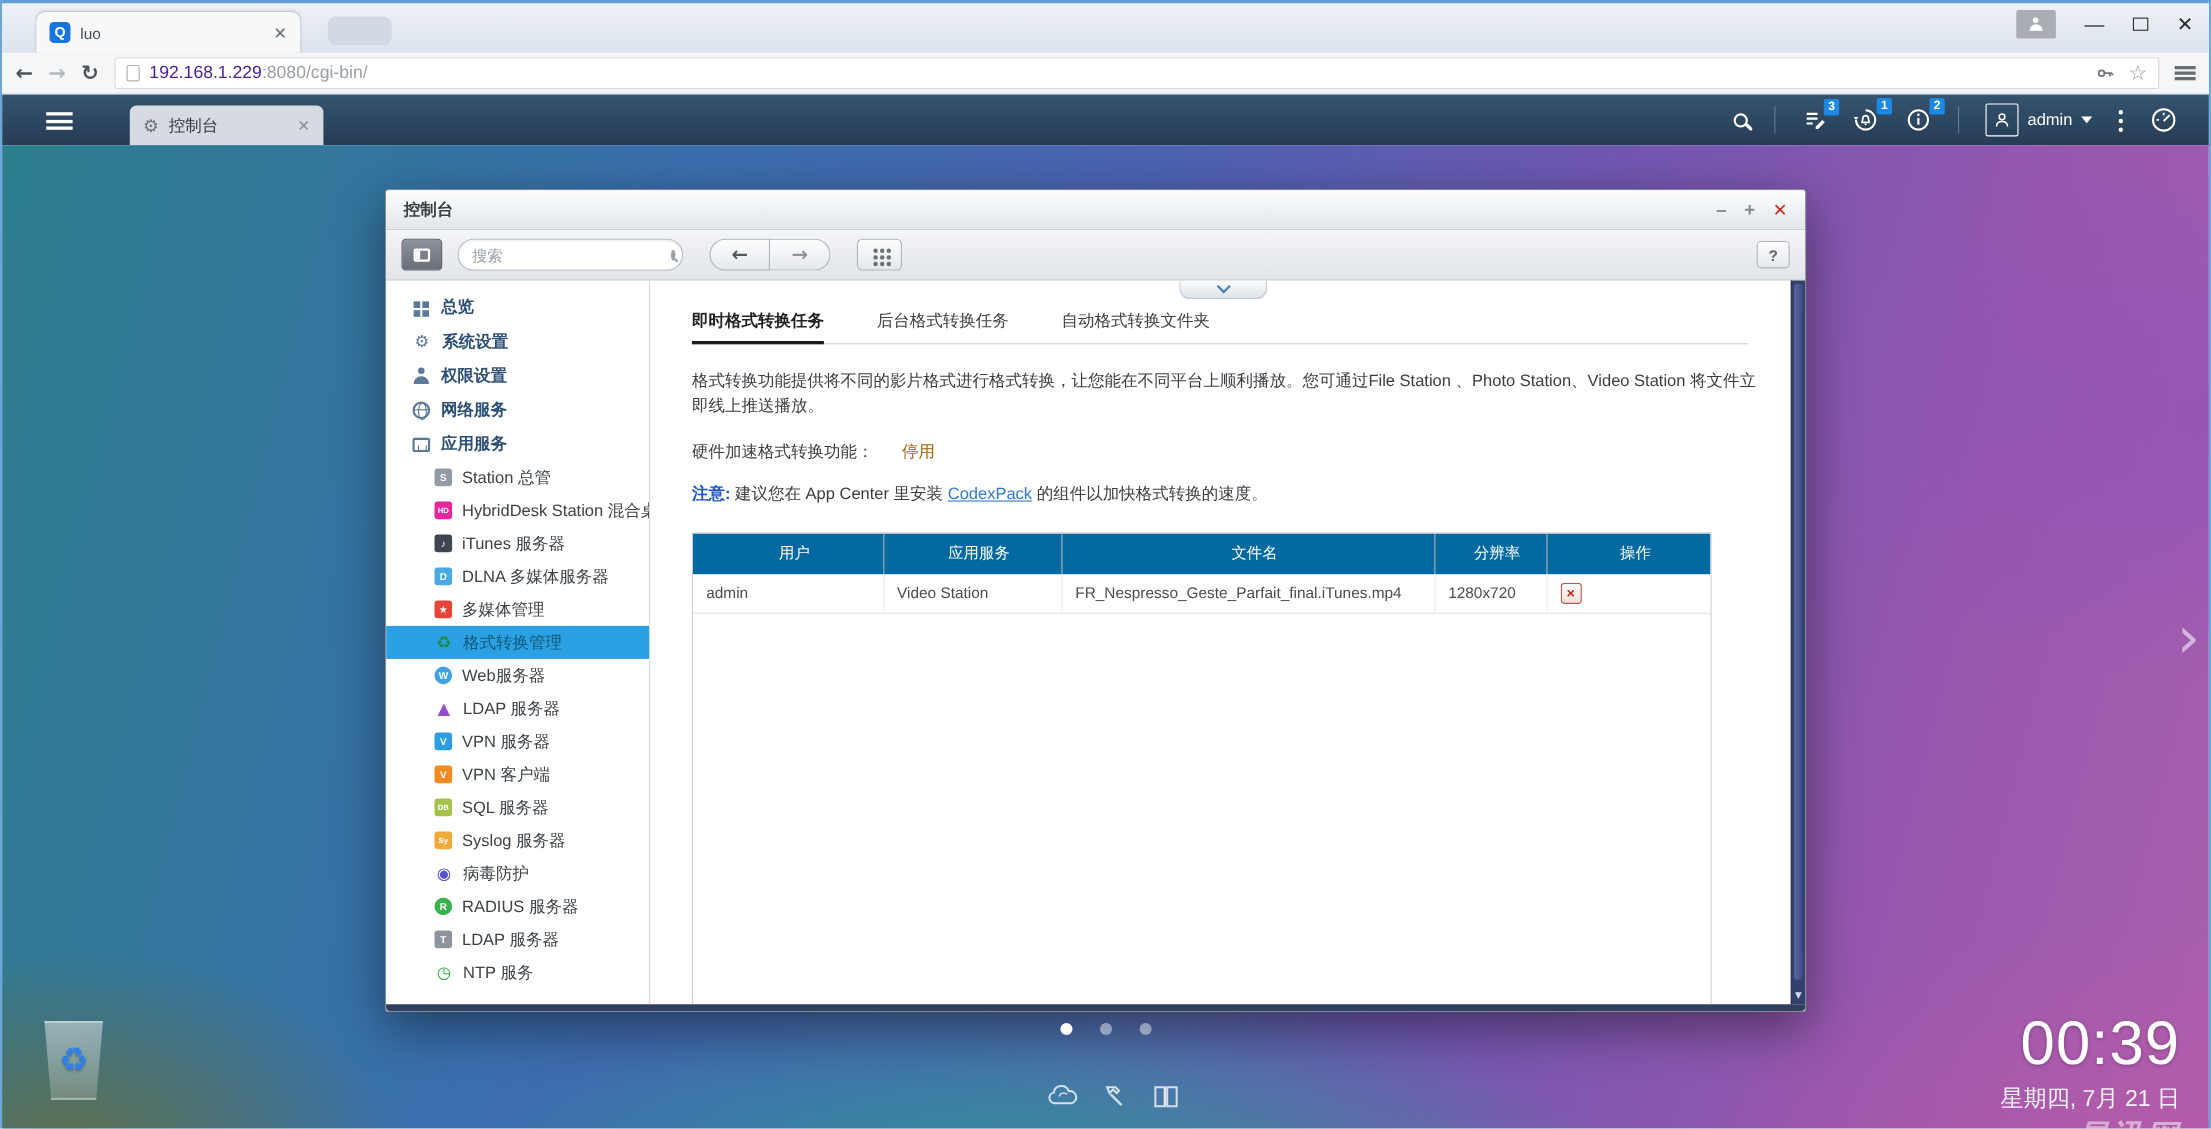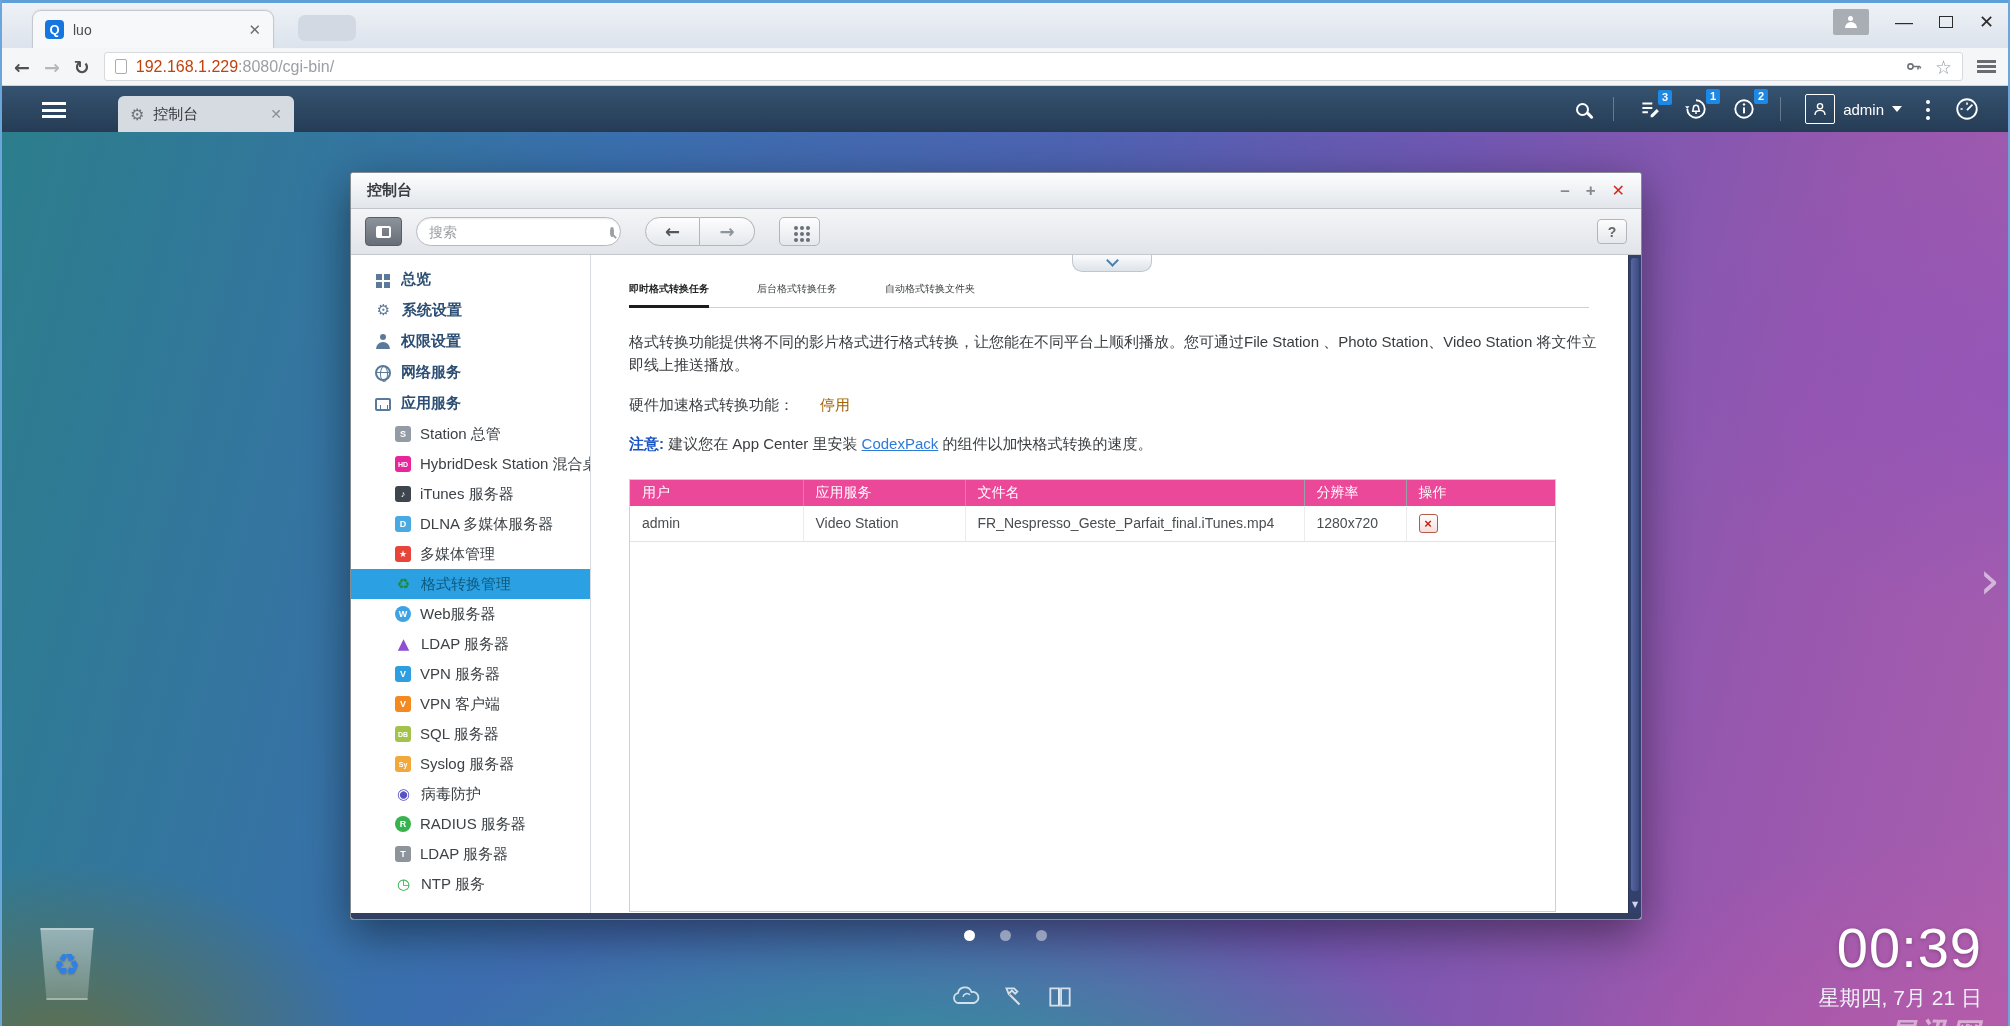--- a/index.html
+++ b/index.html
@@ -23,21 +23,21 @@
   .profile-glyph::before { content:""; position:absolute; left:3.5px; top:0; width:5px; height:5px; border-radius:50%; background:#fff; }
   .profile-glyph::after { content:""; position:absolute; left:0; bottom:0; width:12px; height:6px; border-radius:6px 6px 0 0; background:#fff; }
   .wc { color:#2c2c2c; font-size:18px; line-height:1; }
   .wc-max { width:14px; height:12px; border:1.5px solid #2c2c2c; display:inline-block; }
   .browser-toolbar { height:38px; background:#f5f6f7; border-bottom:1px solid #cfd2d6; display:flex; align-items:center; padding:0 12px; gap:14px; }
   .nav-glyph { font-size:19px; font-weight:bold; color:#4d5257; font-family:"DejaVu Sans",sans-serif; }
   .nav-glyph.dim { color:#b3b8bd; }
   .urlbox { flex:1; height:29px; background:#fff; border:1px solid #d7dadd; border-radius:3px;
     display:flex; align-items:center; gap:9px; padding:0 10px; font-size:16px; }
   .doc-ic { width:12px; height:15px; border:1.5px solid #a9adb2; border-radius:2px; }
-  .url-host { color:#c2410c; } .url-rest { color:#9aa0a5; }
+  .url-host { color:#4c1d95; } .url-rest { color:#9aa0a5; }
   .urlbox-right { margin-left:auto; display:flex; align-items:center; gap:12px; }
   .star { font-size:19px; color:#8f959b; font-family:"DejaVu Sans",sans-serif; }
   .burger { width:19px; height:13px; border-top:3px solid #696d72; border-bottom:3px solid #696d72; position:relative; }
   .burger::after { content:""; position:absolute; left:0; top:2px; width:19px; height:3px; background:#696d72; }
 
   
   .nas-bar { height:46px; background:linear-gradient(#35536f,#263c55); display:flex; align-items:flex-end; color:#fff; position:relative; }
   .nas-burger { width:24px; height:16px; border-top:3px solid #fff; border-bottom:3px solid #fff; position:relative; margin:0 0 14px 40px; }
   .nas-burger::after { content:""; position:absolute; left:0; top:3.5px; width:24px; height:3px; background:#fff; }
   .nas-tab { margin-left:52px; width:176px; height:36px; background:#d6dbe1; border-radius:6px 6px 0 0;
@@ -123,31 +123,31 @@
   .i-drawer { height:13px; border:2px solid #5b7a99; border-radius:2px; margin-top:2px; }
   .i-drawer::after { content:""; position:absolute; left:3px; bottom:-1px; width:6px; height:4px; border:1.5px solid #5b7a99; border-top:none; background:#fff; }
   .side-label { white-space:nowrap; overflow:hidden; }
 
   .content { flex:1; position:relative; padding-left:38px; padding-right:30px; overflow:hidden; }
   .collapse-pill { position:absolute; left:calc(50% - 44px); top:0; width:80px; height:17px;
     background:linear-gradient(#fbfcfd,#dde3e9); border:1px solid #c0c6cc; border-top:none; border-radius:0 0 10px 10px;
     display:flex; align-items:flex-start; justify-content:center; }
   .chev-down { width:9px; height:9px; border-right:2.5px solid #4a7fae; border-bottom:2.5px solid #4a7fae; transform:rotate(45deg); margin-top:1px; }
   .tabs { display:flex; gap:48px; margin-top:27px; border-bottom:1px solid #cdd0d4; padding-right:10px; width:960px; }
-  .tab-item { padding-bottom:9px; font-size:10px; color:#3c4043; border-bottom:3px solid transparent; margin-bottom:-1px;text-align:center; }
+  .tab-item { padding-bottom:9px; font-size:15px; color:#3c4043; border-bottom:3px solid transparent; margin-bottom:-1px;text-align:center; }
   .tab-item.active { font-weight:bold; color:#1f2123; border-bottom-color:#1c1c1c; }
   .desc { margin-top:22px; font-size:15px; color:#3a3d40; line-height:1.55; max-width:1005px; }
   .hwline { margin-top:19px; font-size:15px; color:#3a3d40; }
   .hw-status { color:#a16207; margin-left:26px; }
   .noteline { margin-top:20px; font-size:15px; color:#3a3d40; }
   .note-prefix { color:#1a53c4; font-weight:bold; }
   .note-link { color:#2e7ad6; text-decoration:underline; }
   .table-wrap { margin-top:25px; width:927px; height:433px; border:1px solid #cdd0d4; overflow:hidden; }
   table { width:100%; border-collapse:collapse; font-size:14px; table-layout:fixed; }
-  thead th { background:#ec4899; color:#fff; font-weight:normal; height:26px; text-align:left; padding-left:12px;
+  thead th { background:#0369a1; color:#fff; font-weight:normal; height:37px; text-align:center; padding-left:12px;
     border-left:1px solid #9ba1ab; }
   thead th:first-child { border-left:none; }
   tbody td { height:36px; padding-left:12px; color:#4a4d50; border-bottom:1px solid #e2e3e5; border-left:1px solid #ececee; }
   tbody td:first-child { border-left:none; }
   .del-btn { width:19px; height:19px; border:1px solid #b8584a; border-radius:3px; background:linear-gradient(#fff,#f2dfdb);
     color:#c61e10; font-size:13px; font-weight:bold; display:flex; align-items:center; justify-content:center; }
   .vscroll { position:absolute; right:0; top:0; bottom:0; width:13px; background:#33406b; border-left:1px solid #2a3557; }
   .vscroll-thumb { position:absolute; left:2px; right:2px; top:3px; bottom:22px; background:linear-gradient(90deg,#56669f,#3d4a80); border-radius:3px; }
   .vscroll-down { position:absolute; bottom:4px; left:0; right:0; text-align:center; color:#cfd6ee; font-size:8px; font-family:"DejaVu Sans",sans-serif; }
   .win-footer { height:6px; background:#313f60; border-radius:0 0 3px 3px; }

